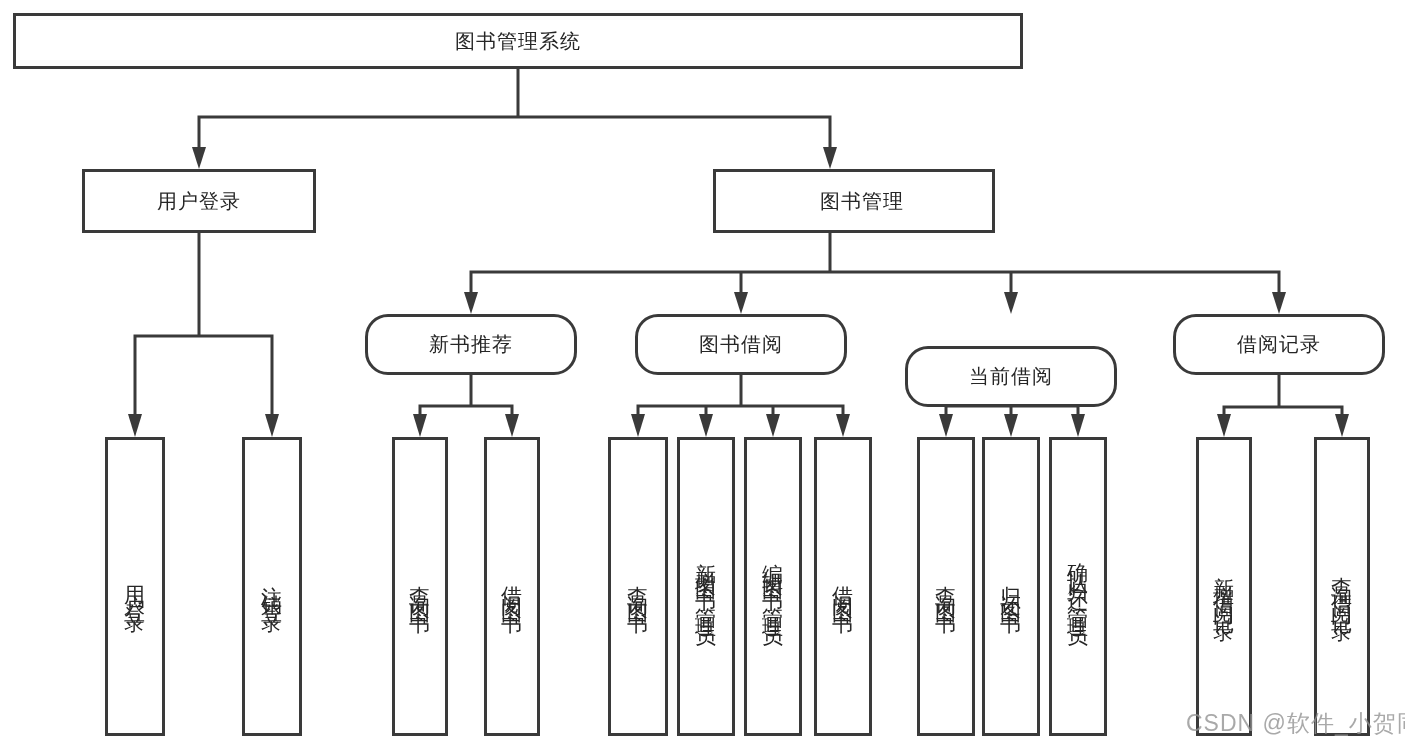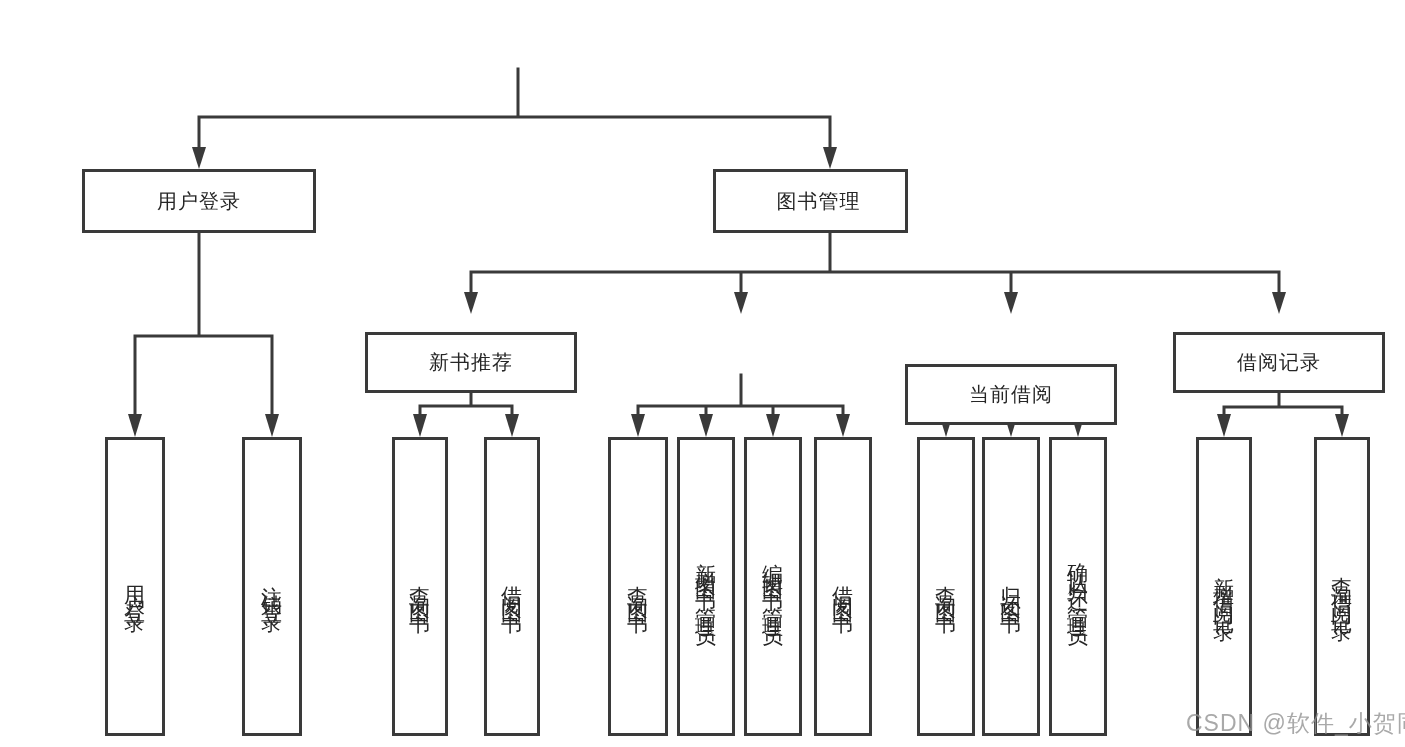--- a/index.html
+++ b/index.html
@@ -34,22 +34,22 @@
   }
   .hbox {
     font-size: 20px;
     letter-spacing: 1px;
     white-space: nowrap;
   }
   .root-box {
     left: 13px; top: 13px; width: 1010px; height: 56px;
   }
   .l2a { left: 82px;  top: 169px; width: 234px; height: 64px; }
-  .l2b { left: 713px; top: 169px; width: 195px; height: 64px; padding-left: 16px; }
-  .mid { top: 332px; width: 212px; height: 61px; }
+  .l2b { left: 713px; top: 169px; width: 282px; height: 64px; padding-left: 16px; }
+  .mid { top: 314px; width: 212px; height: 61px; border-radius: 23px; }
   .m1 { left: 365px; }
   .m2 { left: 635px; }
   .m3 { left: 905px; margin-top: 32px; }
   .m4 { left: 1173px; }
   .vbox {
     top: 437px;
     height: 299px;
     font-size: 21px;
     writing-mode: vertical-rl;
     letter-spacing: 9px;
@@ -119,25 +119,27 @@
       <polygon points="766,414 780,414 773,437"></polygon>
       <polygon points="836,414 850,414 843,437"></polygon>
       <polygon points="939,414 953,414 946,437"></polygon>
       <polygon points="1004,414 1018,414 1011,437"></polygon>
       <polygon points="1071,414 1085,414 1078,437"></polygon>
       <polygon points="1217,414 1231,414 1224,437"></polygon>
       <polygon points="1335,414 1349,414 1342,437"></polygon>
     </g>
   </svg>
 
+  <div class="node hbox root-box">图书管理系统</div>
 
   <div class="node hbox l2a">用户登录</div>
   <div class="node hbox l2b">图书管理</div>
 
   <div class="node hbox mid m1">新书推荐</div>
+  <div class="node hbox mid m2">图书借阅</div>
   <div class="node hbox mid m3">当前借阅</div>
   <div class="node hbox mid m4">借阅记录</div>
 
   <div class="node vbox b1">用户登录</div>
   <div class="node vbox b2">注销登录</div>
 
   <div class="node vbox b3">查询图书</div>
   <div class="node vbox b4">借阅图书</div>
 
   <div class="node vbox b5">查询图书</div>

